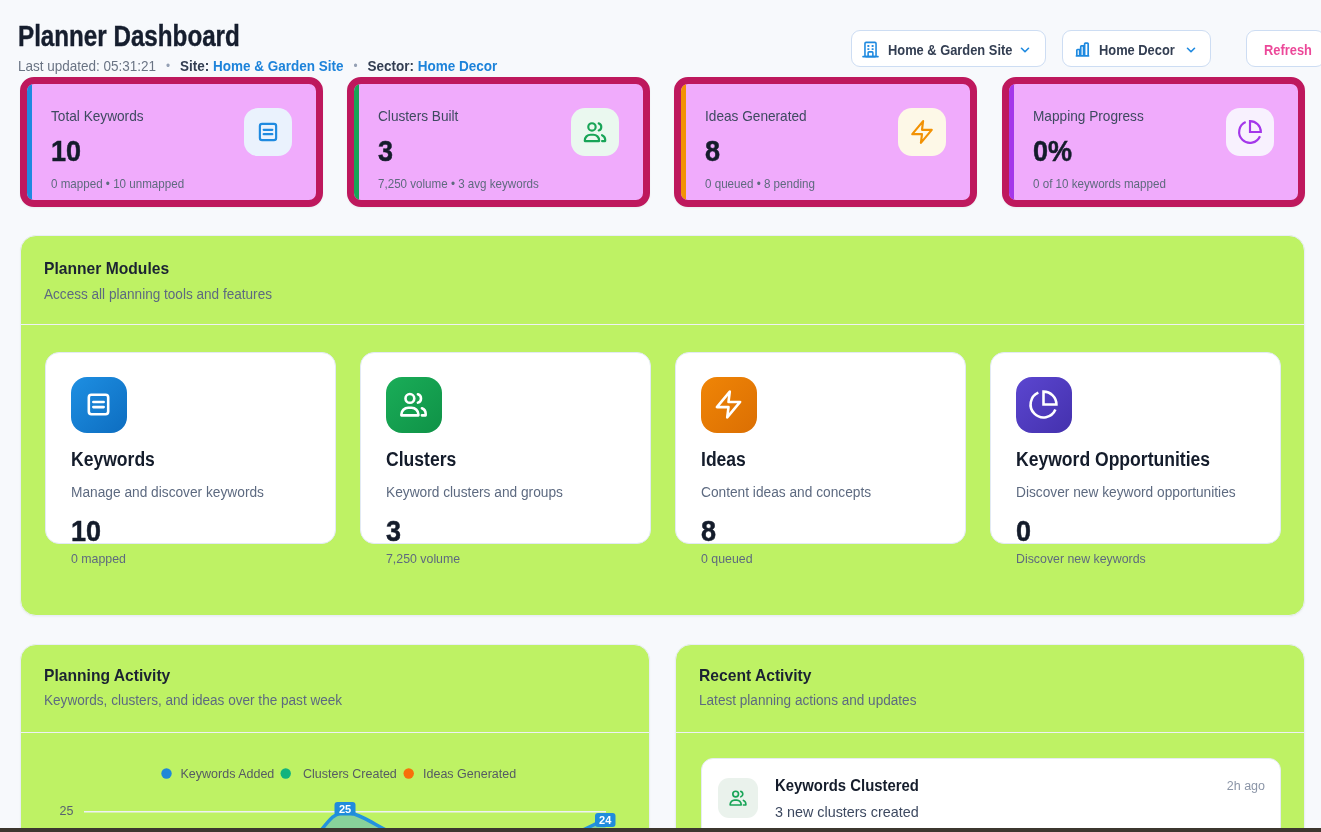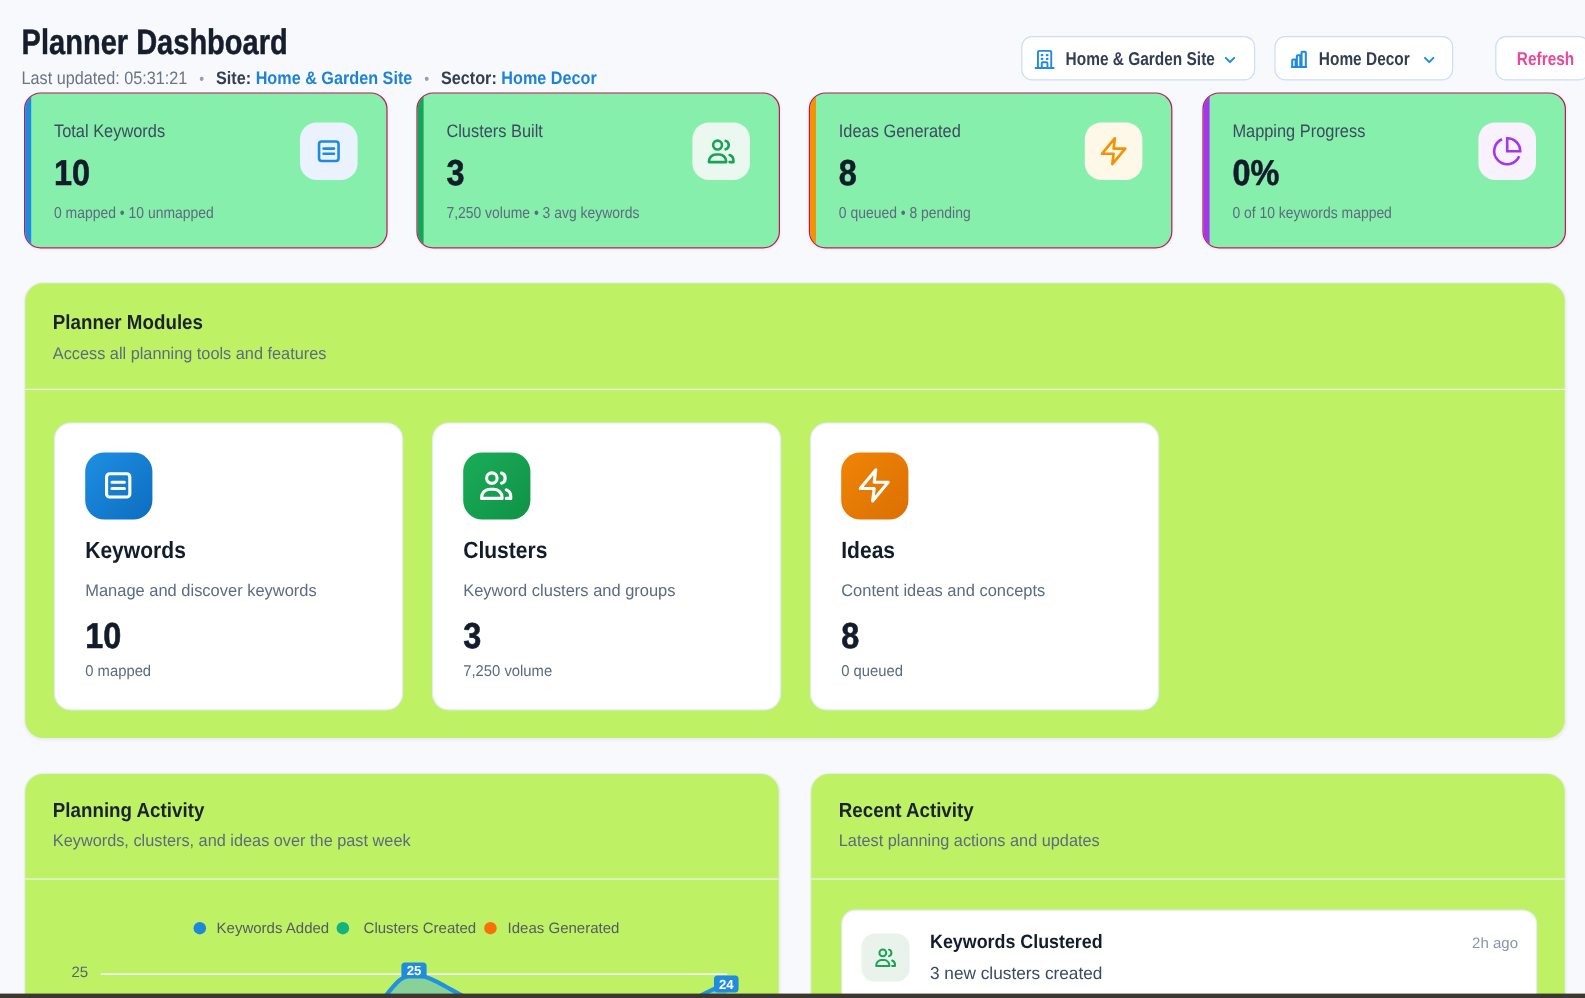--- a/index.html
+++ b/index.html
@@ -8,30 +8,30 @@
 .abs{position:absolute}
 .cx{display:inline-block;transform-origin:0 0;white-space:nowrap}
 .card{position:absolute;background:#bef264;border:1px solid #e9eef6;border-radius:16px;box-shadow:0 1px 2px rgba(16,24,40,.04)}
 h1{position:absolute;left:18px;top:18.5px;font-size:29.5px;font-weight:700;color:#161e2e;-webkit-text-stroke:.4px #161e2e;transform:scaleX(.82);transform-origin:0 0;white-space:nowrap}
 .sub{position:absolute;left:18px;top:56.5px;font-size:15px;color:#6a7484;display:flex;align-items:center;transform:scaleX(.90);transform-origin:0 0;white-space:nowrap}
 .sub b{color:#333e52;font-weight:700}
 .sub .lnk{color:#1d83da;font-weight:700}
 .sub .dot{color:#94a0b4;margin:0 11px;font-size:13px}
 .btn{position:absolute;background:#fff;border:1px solid #cdddf3;border-radius:9px;height:37px;top:30px;font-size:15.5px;font-weight:700;color:#333e52}
 .btxt{position:absolute;top:9.5px;transform:scaleX(.83);transform-origin:0 0;white-space:nowrap}
-.stat{position:absolute;top:77px;width:303px;height:130px;background:#86efac;border-radius:14px;border:1px solid #be185d;box-shadow:0 1px 2px rgba(16,24,40,.05);overflow:hidden}
+.stat{position:absolute;top:77px;width:303px;height:130px;background:#f0abfc;border-radius:14px;border:7px solid #be185d;box-shadow:0 1px 2px rgba(16,24,40,.05);overflow:hidden}
 .sbar{position:absolute;left:-1px;top:-1px;bottom:-1px;width:5.6px}
 .stitle{position:absolute;left:24.4px;top:23px;font-size:15px;color:#3e4a60;transform:scaleX(.91);transform-origin:0 0;white-space:nowrap}
 .snum{position:absolute;left:24.4px;top:51.5px;font-size:30px;line-height:1;font-weight:700;color:#141c2b;-webkit-text-stroke:.5px #141c2b;transform:scaleX(.9);transform-origin:0 0}
 .scap{position:absolute;left:24.4px;top:92px;font-size:13.2px;color:#5e6a7e;transform:scaleX(.88);transform-origin:0 0;white-space:nowrap}
 .sbadge{position:absolute;right:24px;top:24px;width:48px;height:48px;border-radius:14px;display:flex;align-items:center;justify-content:center}
 .sechead-t{position:absolute;left:23px;font-size:17px;font-weight:700;color:#1b2332;transform:scaleX(.92);transform-origin:0 0;white-space:nowrap}
 .sechead-s{position:absolute;left:23px;font-size:14px;color:#5d6a80;transform:scaleX(.97);transform-origin:0 0;white-space:nowrap}
 .divider{position:absolute;left:0;right:0;height:1px;background:#eef1f6}
-.mod{position:absolute;top:116px;width:291px;height:240px;border:1px solid #e2eaf4;border-radius:14px;background:#fff}
+.mod{position:absolute;top:116px;width:291px;height:192px;border:1px solid #e2eaf4;border-radius:14px;background:#fff}
 .mtile{position:absolute;left:24.5px;top:23.5px;width:56px;height:56px;border-radius:16px;display:flex;align-items:center;justify-content:center}
 .mtitle{position:absolute;left:24.5px;top:95.2px;font-size:19.5px;font-weight:700;color:#141c2b;transform:scaleX(.9);transform-origin:0 0;white-space:nowrap}
 .mdesc{position:absolute;left:24.5px;top:131px;font-size:14px;color:#5d6a80;transform:scaleX(.98);transform-origin:0 0;white-space:nowrap}
 .mnum{position:absolute;left:24.5px;top:163px;font-size:30px;line-height:1;font-weight:700;color:#141c2b;-webkit-text-stroke:.5px #141c2b;transform:scaleX(.9);transform-origin:0 0}
 .mcap{position:absolute;left:24.5px;top:198px;font-size:13px;color:#5e6a7e;transform:scaleX(.95);transform-origin:0 0;white-space:nowrap}
 .ritem{position:absolute;left:25.5px;top:113px;width:580px;height:90px;border:1px solid #e6ebf3;border-radius:12px;background:#fff}
 </style>
 </head>
 <body>
 <h1>Planner Dashboard</h1>
@@ -148,20 +148,32 @@
   <div class="mod" style="left:654px">
     <div class="mtile" style="background:linear-gradient(135deg,#f08506,#db6f03)">
       <svg width="31" height="31" viewBox="0 0 24 24" fill="none" stroke="#fff" stroke-width="2" stroke-linejoin="round">
           <path d="M13 2 3 14h9l-1 8 10-12h-9l1-8z"></path>
         </svg>
     </div>
     <div class="mtitle">Ideas</div>
     <div class="mdesc">Content ideas and concepts</div>
     <div class="mnum">8</div>
     <div class="mcap">0 queued</div>
+  </div>
+  <div class="mod" style="left:969px">
+    <div class="mtile" style="background:linear-gradient(135deg,#5b46d0,#4431ad)">
+      <svg width="31" height="31" viewBox="0 0 24 24" fill="none" stroke="#fff" stroke-width="2">
+          <path d="M21.21 15.89A10 10 0 1 1 8 2.83"></path>
+          <path d="M22 12A10 10 0 0 0 12 2v10z"></path>
+        </svg>
+    </div>
+    <div class="mtitle">Keyword Opportunities</div>
+    <div class="mdesc">Discover new keyword opportunities</div>
+    <div class="mnum">0</div>
+    <div class="mcap">Discover new keywords</div>
   </div>
 </div>
 
 <div class="card" style="left:20px;top:644px;width:630px;height:220px">
   <div class="sechead-t" style="top:21px">Planning Activity</div>
   <div class="sechead-s" style="top:47px">Keywords, clusters, and ideas over the past week</div>
   <div class="divider" style="top:87px"></div>
   <svg class="abs" style="left:0;top:87px" width="628" height="115" viewBox="0 0 628 115">
     <circle cx="145.5" cy="41.5" r="5.2" fill="#1e88d8"></circle>
     <text x="159.5" y="45.8" font-size="12.5" fill="#555b63">Keywords Added</text>

